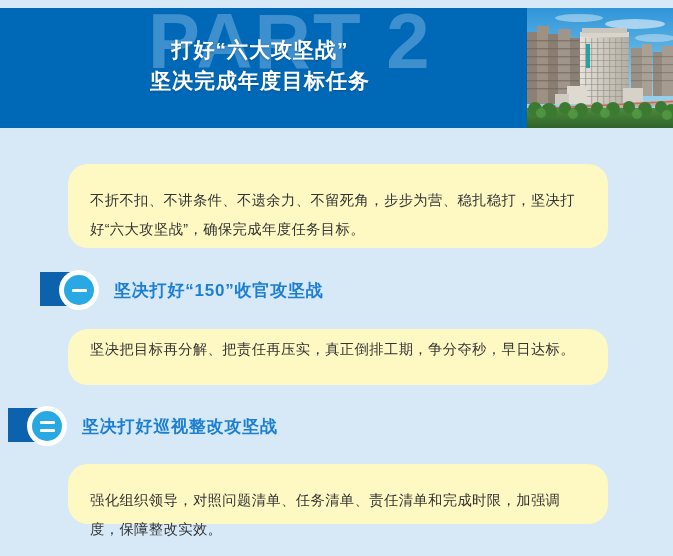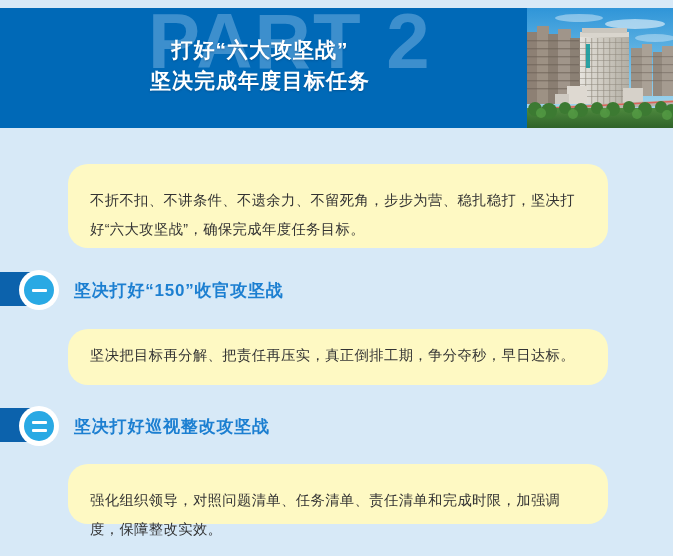--- a/index.html
+++ b/index.html
@@ -76,33 +76,33 @@
     background: #fef9c3;
     border-radius: 20px;
     box-sizing: border-box;
     padding: 22px 24px 22px 22px;
     color: #333333;
     font-size: 14.3px;
     line-height: 2.0;
     letter-spacing: .4px;
   }
   .card-1 { top: 164px; height: 84px; }
-  .card-2 { top: 329px; height: 56px; padding-top: 12px; padding-bottom: 14px; }
+  .card-2 { top: 329px; height: 56px; padding-top: 6px; padding-bottom: 14px; }
   .card-3 { top: 464px; height: 60px; }
 
   
   .section {
     position: absolute;
     left: 0;
     height: 40px;
     display: flex;
     align-items: center;
   }
-  .section-1 { top: 270px; }
-  .section-2 { top: 406px; }
+  .section-1 { top: 270px; padding-left: 40px; }
+  .section-2 { top: 406px; padding-left: 8px; }
 
   .sec-badge {
     position: relative;
     width: 62px;
     height: 40px;
     flex: 0 0 auto;
   }
   .sec-badge .slab {
     position: absolute;
     left: 0;

